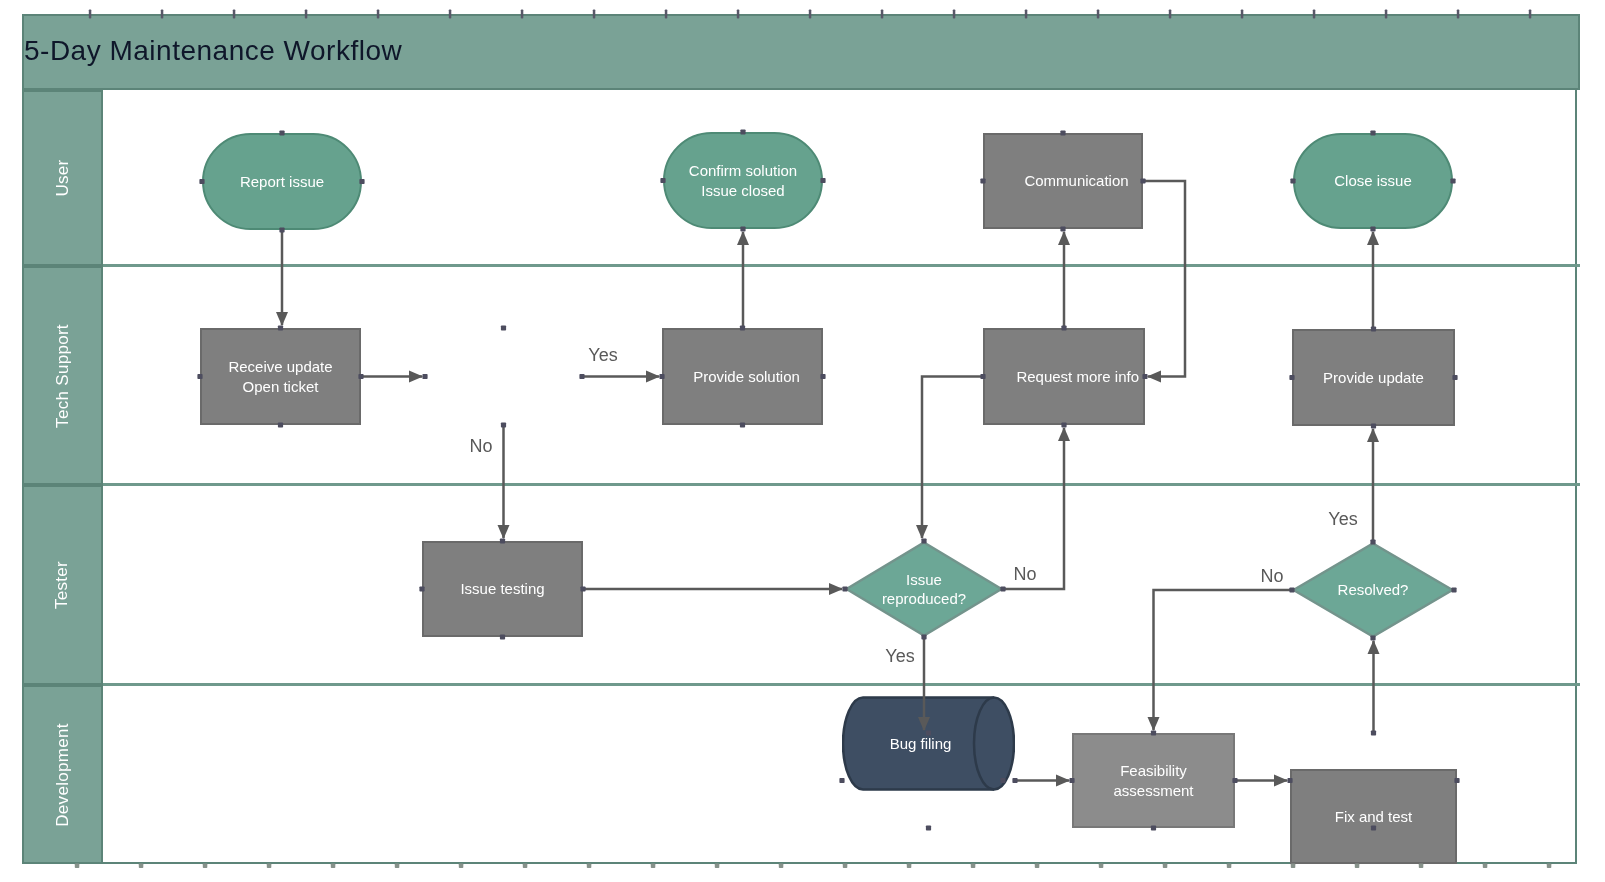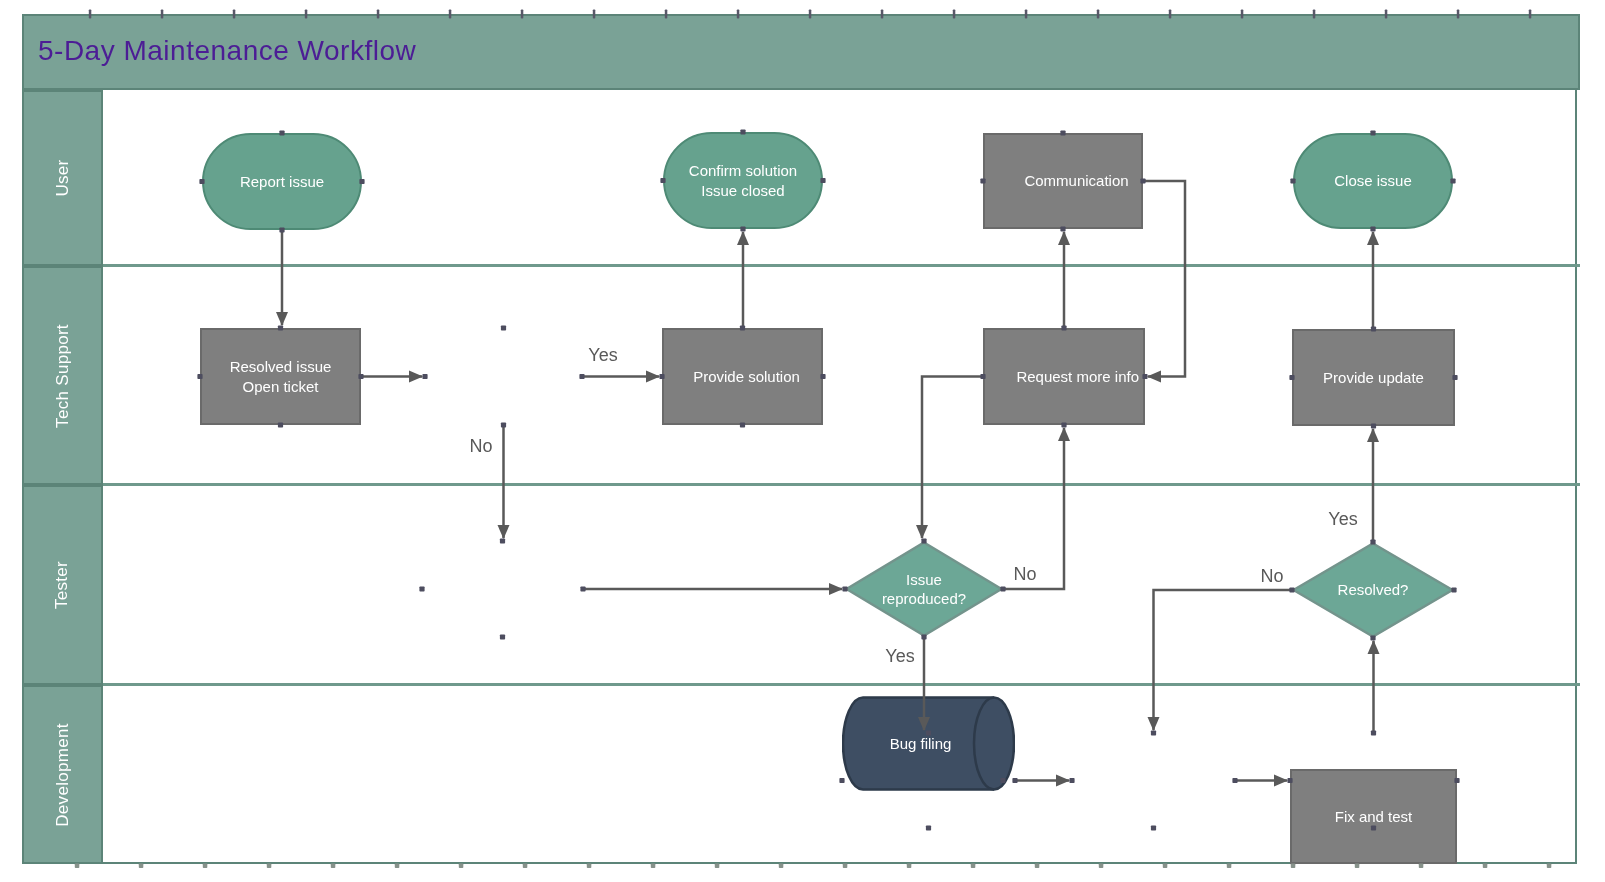--- a/index.html
+++ b/index.html
@@ -5,22 +5,22 @@
   html,body{margin:0;padding:0;background:#ffffff;}
   .canvas{
     position:relative;width:1605px;height:882px;background:#ffffff;
     font-family:"Liberation Sans",sans-serif;overflow:hidden;
   }
   
   .pool-outline{position:absolute;left:22px;top:14px;width:1555px;height:850px;
     border:2.5px solid #5c8478;box-sizing:border-box;z-index:0;}
   .titlebar{position:absolute;left:22px;top:14px;width:1558px;height:76px;
     background:#7aa296;border:2.5px solid #5c8478;box-sizing:border-box;z-index:1;}
-  .titlebar .title{display:block;line-height:70px;padding-left:14px;font-size:28px;
-    color:#4c1d95;letter-spacing:.5px;white-space:nowrap;}
+  .titlebar .title{display:block;line-height:70px;font-size:28px;
+    color:#0f172a;letter-spacing:.5px;white-space:nowrap;}
   .lane-header{position:absolute;left:22px;width:81px;background:#7aa296;
     border:2.5px solid #5c8478;box-sizing:border-box;z-index:1;
     display:flex;align-items:center;justify-content:center;}
   .lane-header span{transform:rotate(-90deg);white-space:nowrap;color:#ffffff;
     font-size:17px;letter-spacing:.3px;}
   .sep{position:absolute;left:103px;width:1477px;height:3px;background:#6f998c;z-index:1;}
 
   
   .node{position:absolute;display:flex;align-items:center;justify-content:center;
     text-align:center;color:#ffffff;font-size:15px;line-height:1.3;
@@ -78,53 +78,60 @@
 Issue closed</span>
   </div>
   <div class="node process" style="left:983px;top:133px;width:160px;height:96px;padding-left:27px;">
     <span class="nlabel">Communication</span>
   </div>
   <div class="node terminator" style="left:1293px;top:133px;width:160px;height:96px;">
     <span class="nlabel">Close issue</span>
   </div>
 
   <div class="node process" style="left:200px;top:328px;width:161px;height:97px;">
-    <span class="nlabel">Resolved issue
+    <span class="nlabel">Receive update
 Open ticket</span>
   </div>
   <div class="node process" style="left:662px;top:328px;width:161px;height:97px;padding-left:8px;">
     <span class="nlabel">Provide solution</span>
   </div>
   <div class="node process" style="left:983px;top:328px;width:162px;height:97px;justify-content:flex-end;">
     <span class="nlabel">Request more info</span>
   </div>
   <div class="node process" style="left:1292px;top:329px;width:163px;height:97px;">
     <span class="nlabel">Provide update</span>
   </div>
 
+  <div class="node process" style="left:422px;top:541px;width:161px;height:96px;">
+    <span class="nlabel">Issue testing</span>
+  </div>
   <div class="node decision" style="left:845px;top:541px;width:158px;height:96px;">
     <svg class="shape" viewBox="0 0 158 96" preserveAspectRatio="none">
       <polygon points="79,1.5 156.5,48 79,94.5 1.5,48"></polygon>
     </svg>
     <span class="nlabel">Issue
 reproduced?</span>
   </div>
   <div class="node decision" style="left:1292px;top:542px;width:162px;height:96px;justify-content:center;">
     <svg class="shape" viewBox="0 0 162 96" preserveAspectRatio="none">
       <polygon points="81,1.5 160.5,48 81,94.5 1.5,48"></polygon>
     </svg>
     <span class="nlabel">Resolved?</span>
   </div>
 
   <div class="node datastore" style="left:842px;top:696px;width:173px;height:95px;">
     <svg class="shape" viewBox="0 0 173 95" preserveAspectRatio="none">
       <path class="body" d="M 21 1.5 L 152 1.5 A 20 46 0 0 1 152 93.5 L 21 93.5 A 20 46 0 0 1 21 1.5 Z"></path>
       <path class="rim" d="M 152 1.5 A 20 46 0 0 0 152 93.5"></path>
     </svg>
     <span class="nlabel" style="transform:translateX(-8px);">Bug filing</span>
+  </div>
+  <div class="node process light" style="left:1072px;top:733px;width:163px;height:95px;">
+    <span class="nlabel">Feasibility
+assessment</span>
   </div>
   <div class="node process" style="left:1290px;top:733px;width:167px;height:95px;margin-top:36px;">
     <span class="nlabel">Fix and test</span>
   </div>
 
   <svg class="overlay" viewBox="0 0 1605 882">
     <defs>
       <marker id="arw" markerUnits="userSpaceOnUse" markerWidth="18" markerHeight="16" refX="14" refY="7" orient="auto">
         <path d="M1,1 L15,7 L1,13 Z" fill="#595959"></path>
       </marker>

